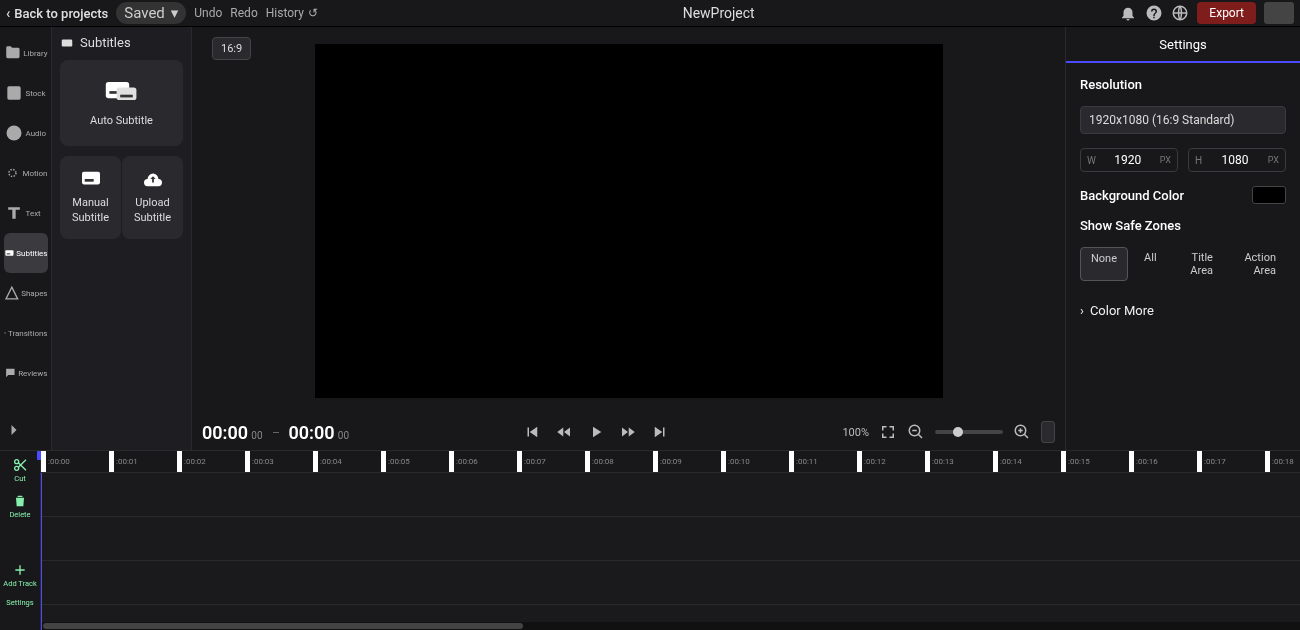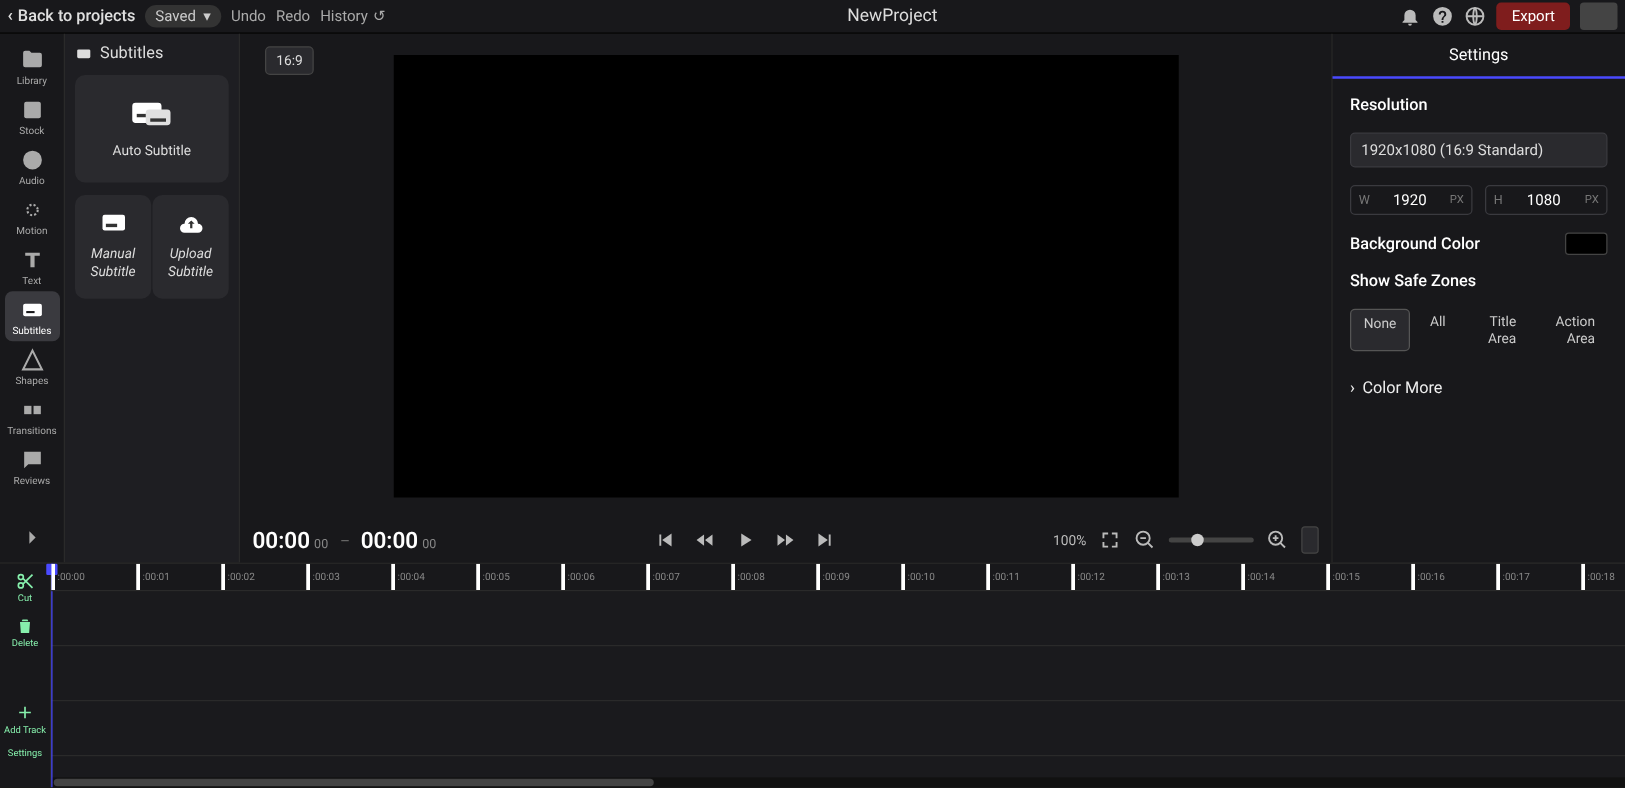--- a/index.html
+++ b/index.html
@@ -23,53 +23,53 @@
   align-items: center;
   padding: 0 6px;
   border-bottom: 1px solid #000;
   gap: 8px;
 }
 .back-btn { display: flex; align-items: center; gap: 4px; color: #e0e0e0; font-size: 13px; font-weight: 500; cursor: pointer; }
 .back-chevron { font-size: 14px; }
 .saved-chip {
   display: flex; align-items: center; gap: 6px;
   background: #333; border-radius: 12px; padding: 2px 8px;
-  font-size: 12px; color: #ccc;
+  font-size: 15px; color: #ccc;
 }
 .undo, .redo { color: #aaa; font-size: 12px; cursor: pointer; }
 .history { display: flex; align-items: center; gap: 4px; color: #aaa; font-size: 12px; cursor: pointer; }
 .project-title { flex: 1; text-align: center; font-size: 14px; color: #ddd; }
 .top-icon { width: 18px; height: 18px; color: #bbb; cursor: pointer; display: flex; align-items: center; justify-content: center; }
 .export-btn {
   background: #7f1d1d; color: #fff; border-radius: 4px;
   padding: 4px 12px; font-size: 12px; cursor: pointer;
 }
 .user-block { width: 30px; height: 22px; background: #444; border-radius: 3px; }
 
 
 .main { flex: 1; display: flex; min-height: 0; }
 
 
 .leftbar { width: 52px; background: #18181b; border-right: 1px solid #2a2a2a; display: flex; flex-direction: column; align-items: center; padding-top: 6px; }
-.leftbar-item { width: 44px; height: 40px; display: flex; flex-direction: column; align-items: center; justify-content: center; gap: 2px; color: #aaa; cursor: pointer; border-radius: 6px; }
+.leftbar-item { width: 44px; height: 40px; display: flex; flex-direction: row; align-items: center; justify-content: flex-start; gap: 2px; color: #aaa; cursor: pointer; border-radius: 6px; }
 .leftbar-item.active { background: #3a3a3f; color: #fff; }
 .leftbar-item .icon { width: 20px; height: 20px; }
 .leftbar-item .label { font-size: 8px; }
 .leftbar-spacer { flex: 1; }
 
 
 .sub-panel { width: 140px; background: #1e1e22; border-right: 1px solid #2a2a2a; padding: 8px; display: flex; flex-direction: column; gap: 10px; }
 .sub-panel-header { display: flex; align-items: center; gap: 6px; color: #ddd; font-size: 13px; }
 .sub-card {
   background: #2a2a2e; border-radius: 8px; padding: 18px 6px;
   display: flex; flex-direction: column; align-items: center; gap: 8px;
   color: #ddd; font-size: 11px; cursor: pointer;
 }
 .sub-card .big-icon { width: 36px; height: 28px; }
-.sub-card-row { display: flex; gap: 1px; font-style: italic; }
+.sub-card-row { display: flex; gap: 1px; }
 .sub-card-row .sub-card { flex: 1; padding: 14px 4px; }
 .sub-card-label { text-align: center; line-height: 1.3; }
 
 
 .preview-wrap { flex: 1; background: #18181b; display: flex; flex-direction: column; position: relative; }
 .ratio-chip {
   position: absolute; top: 10px; left: 20px;
   background: #2a2a2e; border: 1px solid #444; border-radius: 4px;
   padding: 4px 8px; font-size: 11px; color: #ddd;
 }
@@ -113,21 +113,21 @@
 .view-more { display: flex; align-items: center; gap: 6px; font-size: 13px; color: #eee; margin-top: 8px; cursor: pointer; }
 
 
 .timeline-wrap { height: 180px; background: #18181b; border-top: 1px solid #2a2a2a; display: flex; }
 .tl-left { width: 52px; background: #18181b; border-right: 1px solid #2a2a2a; display: flex; flex-direction: column; align-items: center; padding-top: 6px; gap: 4px; }
 .tl-btn { width: 40px; height: 32px; display: flex; flex-direction: column; align-items: center; justify-content: flex-start; gap: 1px; color: #86efac; cursor: pointer; border-radius: 4px; }
 .tl-btn .icon { width: 16px; height: 16px; }
 .tl-btn .label { font-size: 7.5px; }
 .tl-body { flex: 1; display: flex; flex-direction: column; position: relative; }
 .tl-ruler { height: 22px; border-bottom: 1px solid #2a2a2a; display: flex; align-items: center; font-size: 8px; color: #888; overflow: hidden; position: relative; }
-.tl-tick { width: 68px; flex: none; height: 100%; border-left: 3px solid #ffffff; padding-left: 2px; display: flex; align-items: center; }
+.tl-tick { width: 68px; flex: none; height: 100%; border-left: 5px solid #ffffff; padding-left: 2px; display: flex; align-items: center; }
 .tl-tracks { flex: 1; background: #1a1a1d; }
 .tl-track { height: 44px; border-bottom: 1px solid #2a2a2a; }
 .tl-playhead { position: absolute; left: 0; top: 0; bottom: 0; width: 1px; background: #4a4aff; }
 .tl-playhead::before { content: ''; position: absolute; top: 0; left: -4px; width: 9px; height: 9px; background: #4a4aff; border-radius: 1px; }
 .tl-scroll { height: 8px; background: #111; display: flex; }
 .tl-scroll-thumb { width: 480px; height: 6px; background: #444; border-radius: 3px; margin: 1px 0 0 2px; }
 
 svg { width: 100%; height: 100%; fill: currentColor; }
 </style>
 </head>

